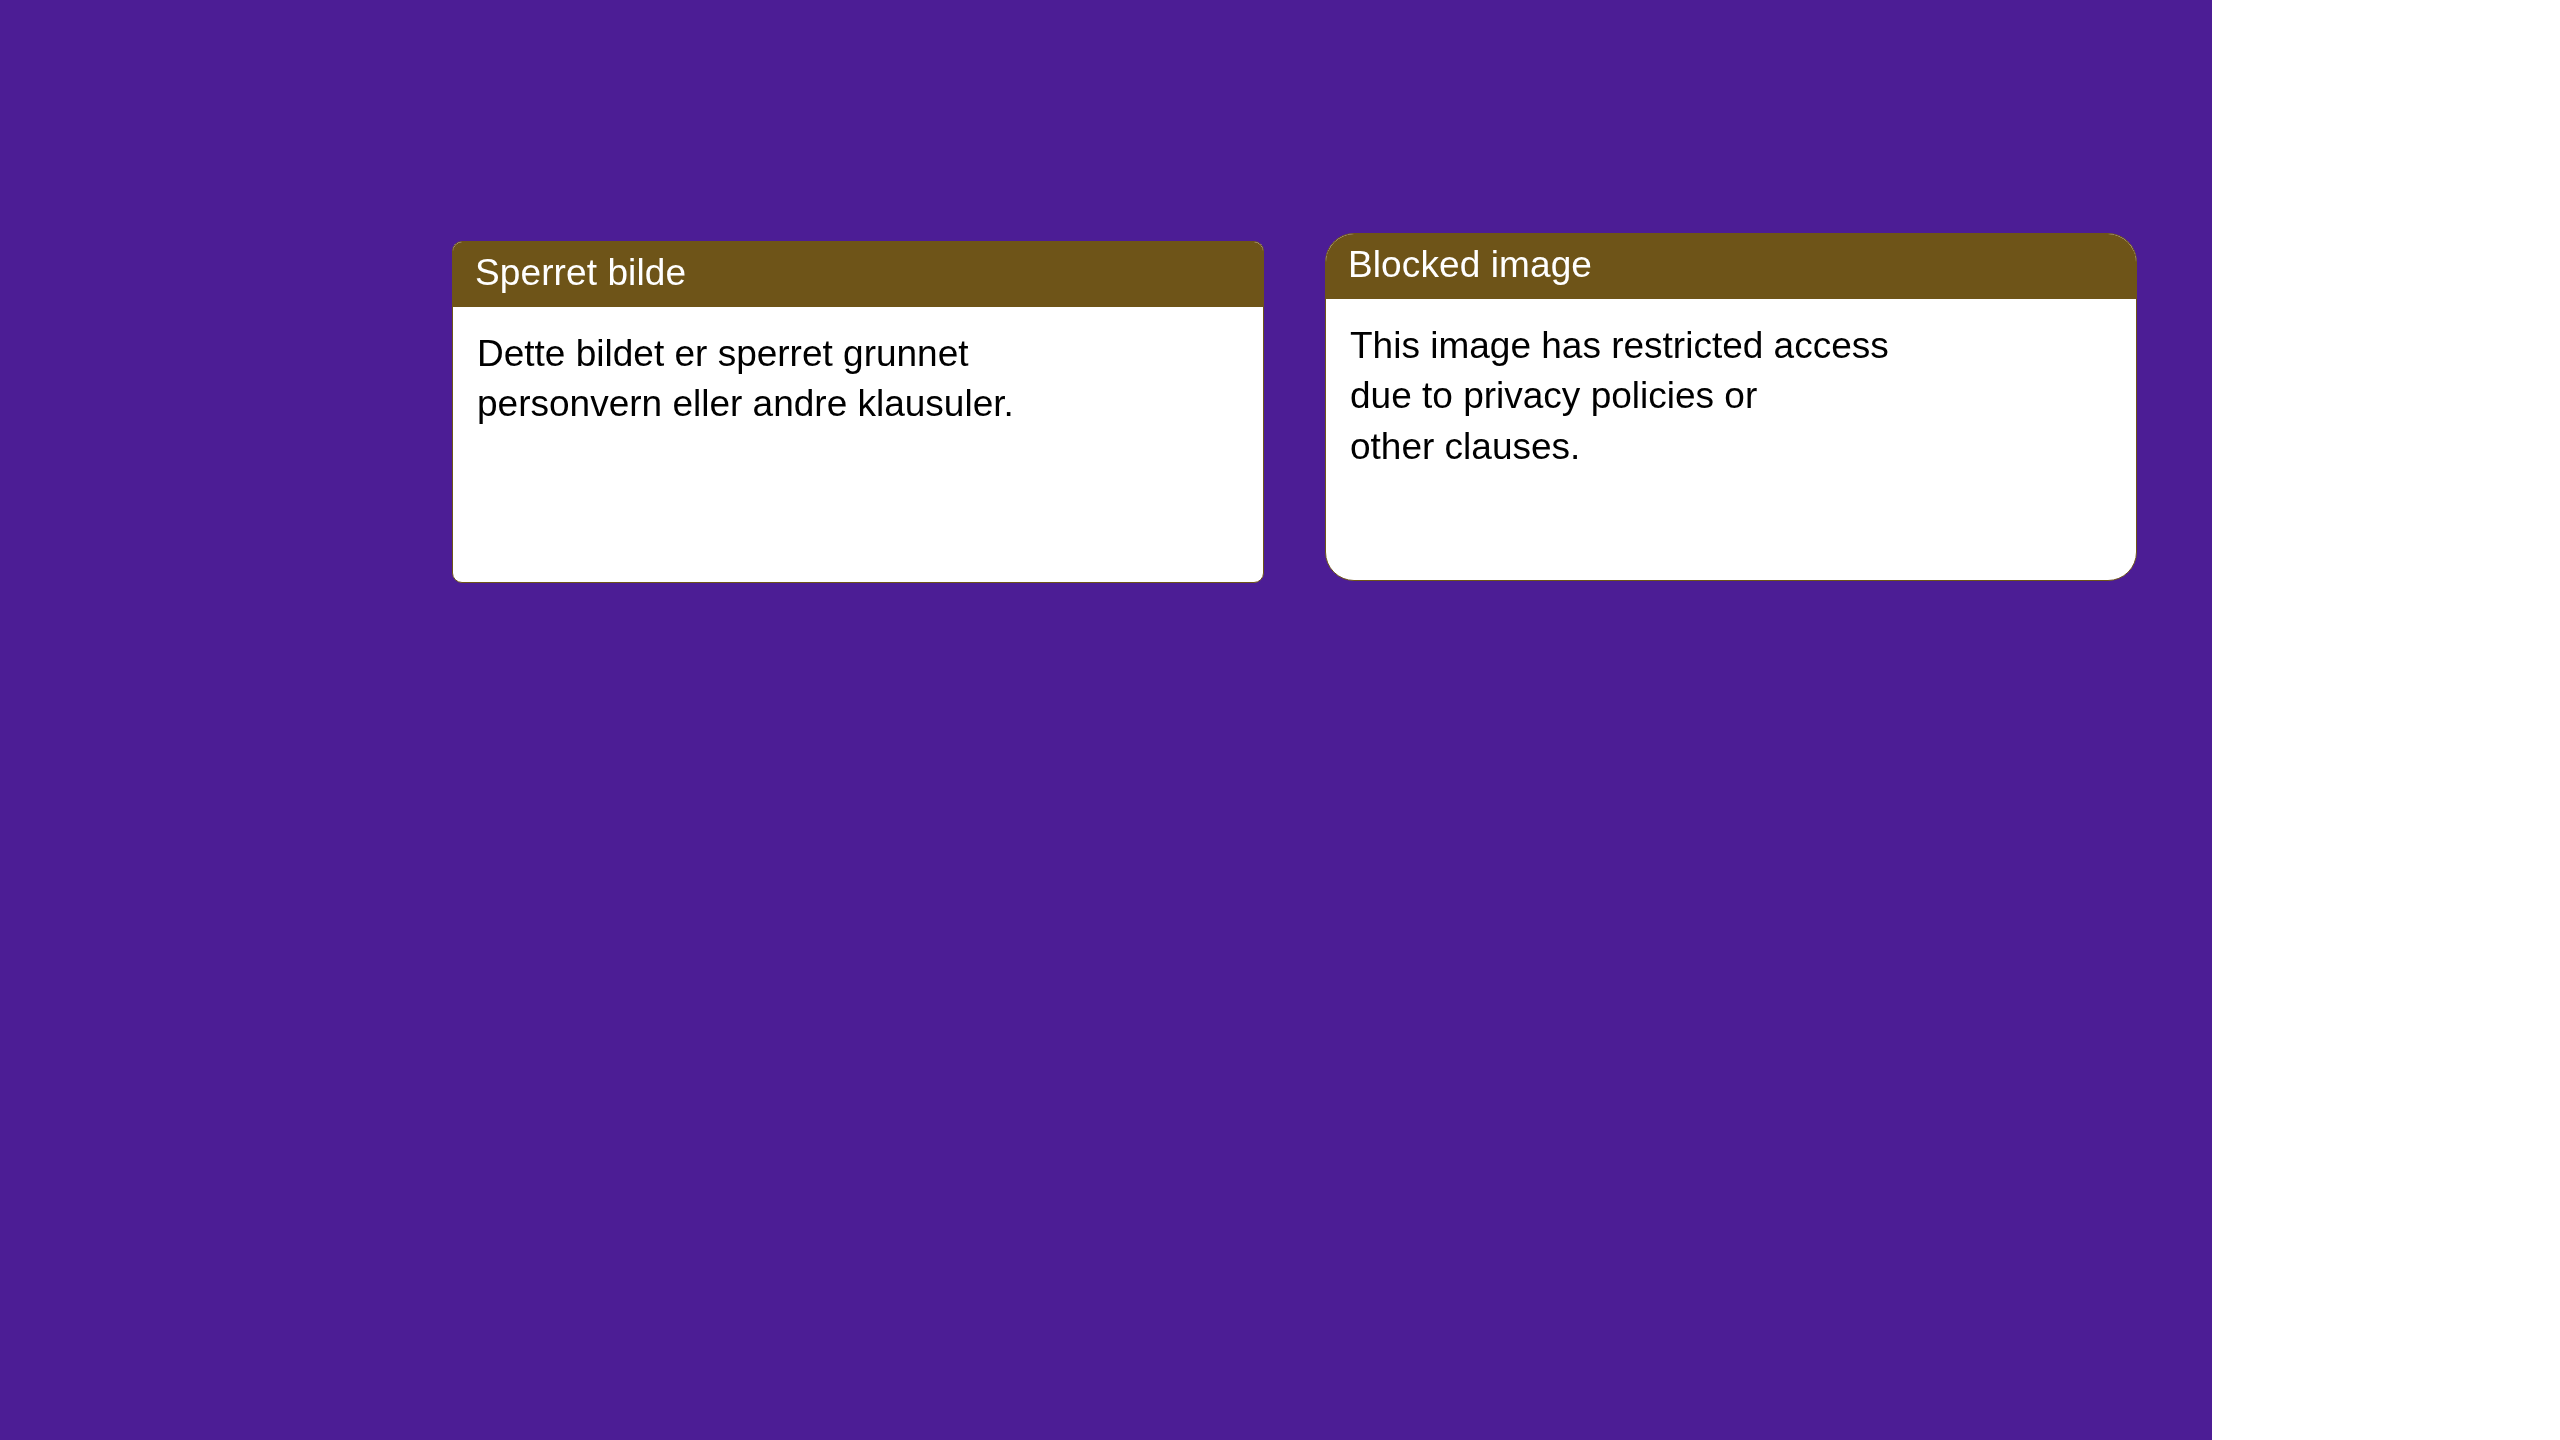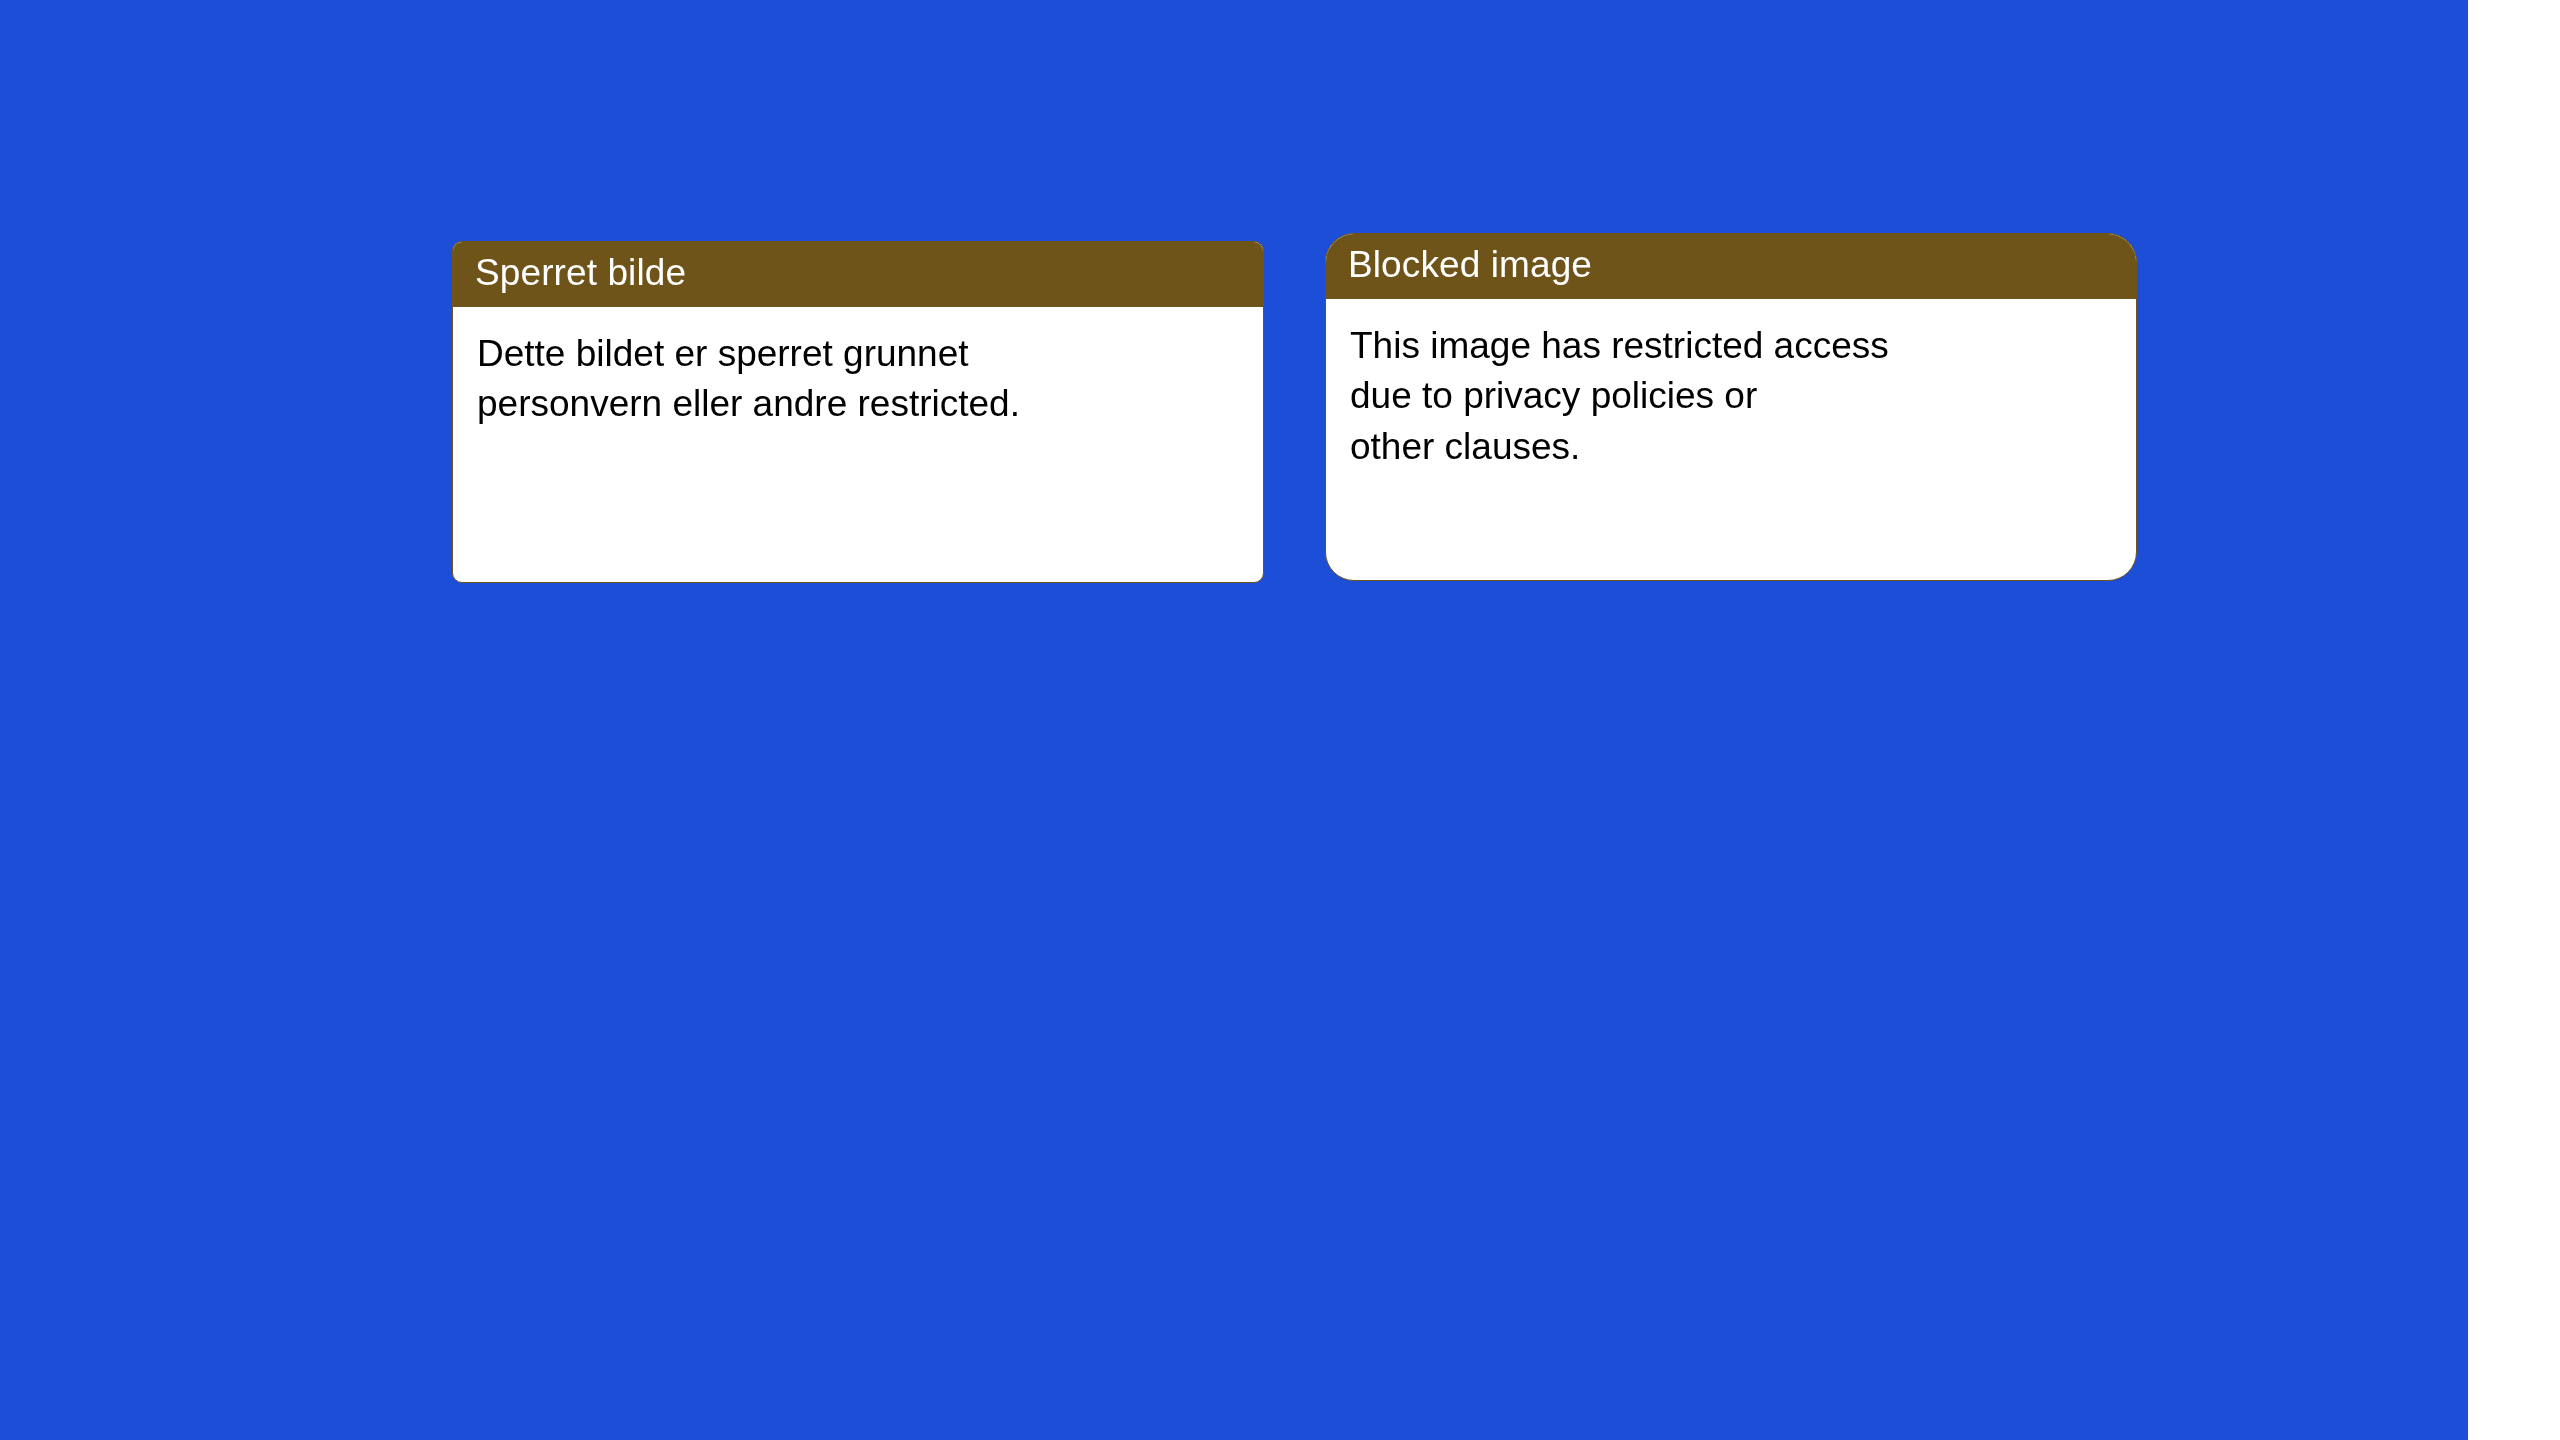--- a/index.html
+++ b/index.html
@@ -10,23 +10,23 @@
     height: 1440px;
     overflow: hidden;
   }
   body {
     font-family: "Liberation Sans", sans-serif;
     -webkit-font-smoothing: antialiased;
   }
 
   #stage {
     position: relative;
-    width: 2468px;
+    width: 2212px;
     height: 1440px;
-    background: #1d4ed8;
+    background: #4c1d95;
   }
 
   .notice-card {
     position: absolute;
     box-sizing: border-box;
     background: #ffffff;
     border: 1.5px solid #6e5418;
     border-radius: 10px;
     overflow: hidden;
   }
@@ -74,21 +74,21 @@
 </style>
 </head>
 <body>
 
 <div id="stage">
 
   <div class="notice-card" id="card-no">
     <div class="card-header">Sperret bilde</div>
     <div class="card-body">
       <p>Dette bildet er sperret grunnet
-personvern eller andre restricted.</p>
+personvern eller andre klausuler.</p>
     </div>
   </div>
 
   <div class="notice-card" id="card-en">
     <div class="card-header">Blocked image</div>
     <div class="card-body">
       <p>This image has restricted access
 due to privacy policies or
 other clauses.</p>
     </div>

